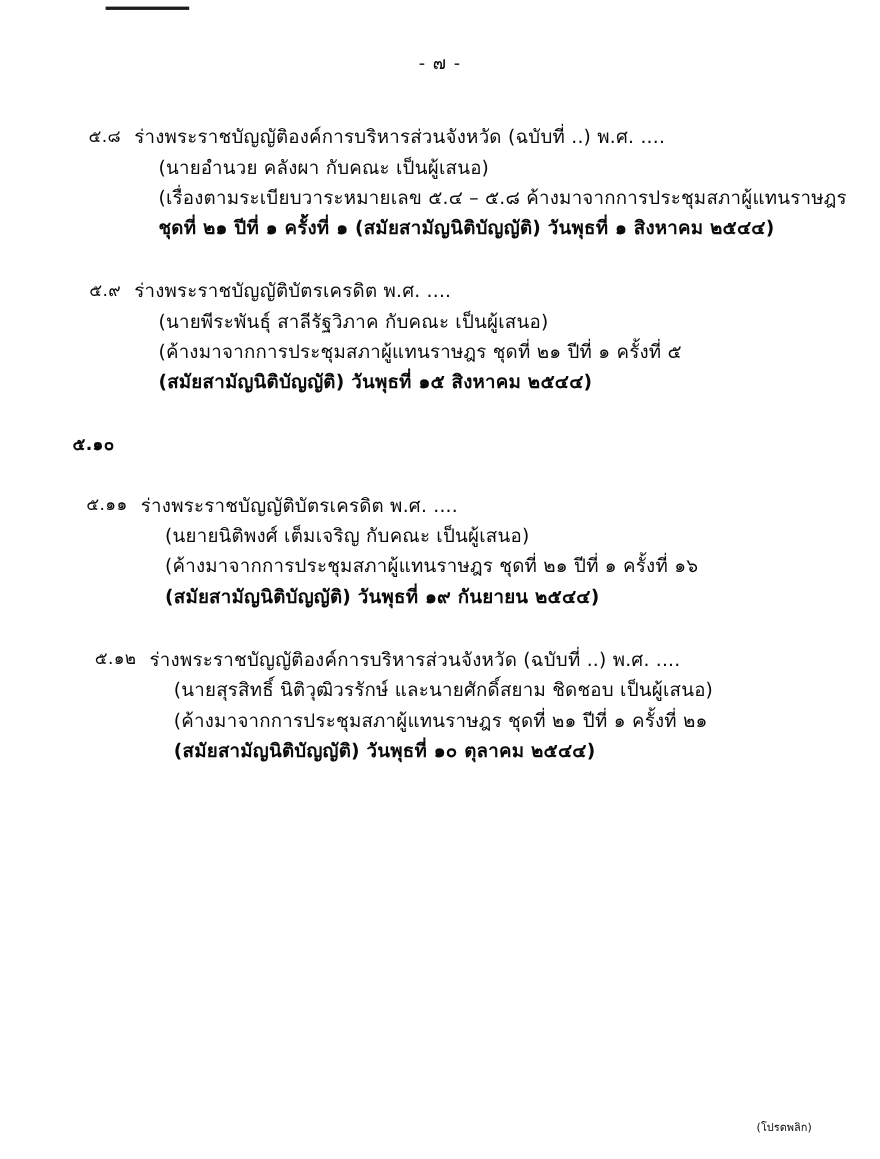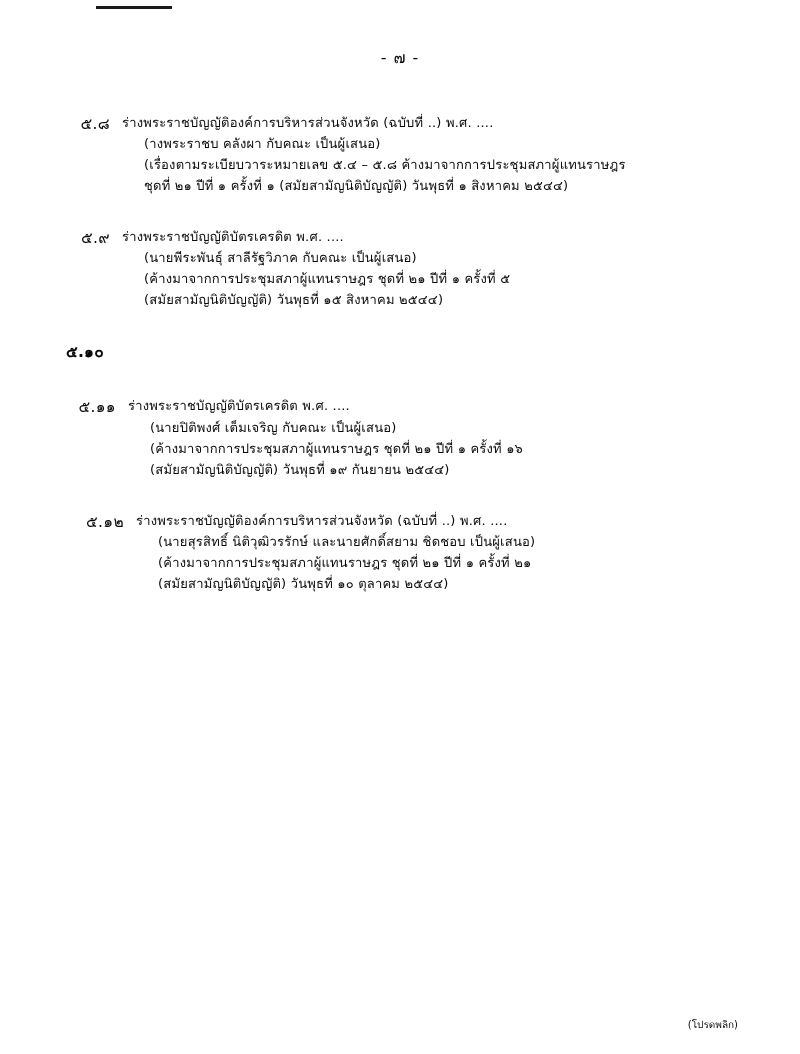--- a/index.html
+++ b/index.html
@@ -57,31 +57,31 @@
   .item-num {
     width: 72px;
     text-align: right;
     flex: 0 0 72px;
     font-size: 15.5px;
     letter-spacing: 0.3px;
   }
   .item-body {
     flex: 1 1 auto;
     padding-left: 12px;
-    font-size: 13px;
+    font-size: 17px;
   }
   .line {
     display: block;
     white-space: nowrap;
     letter-spacing: 0.2px;
   }
   .line.l1 { margin-left: 0; }
   .line.l2 { margin-left: 22px; }
   .line.l3 { margin-left: 22px; }
-  .line.l4 { margin-left: 22px; }
+  .line.l4 { margin-left: 22px; font-weight: bold; }
 
   
   .item-5-8   .item-num { margin-left: 38px; }
   .item-5-9   .item-num { margin-left: 38px; }
   .item-5-10  .item-num { margin-left: 32px; font-weight: bold; }
   .item-5-11  .item-num { margin-left: 44px; }
   .item-5-12  .item-num { margin-left: 52px; }
 
   .item-5-8  { margin-bottom: 30px; }
   .item-5-9  { margin-bottom: 30px; }
@@ -104,21 +104,21 @@
 
   <div class="page-number">- ๗ -</div>
 
   <div class="items">
 
     <div class="item item-5-8">
       <div class="item-row">
         <div class="item-num">๕.๘</div>
         <div class="item-body">
           <span class="line l1">ร่างพระราชบัญญัติองค์การบริหารส่วนจังหวัด (ฉบับที่ ..) พ.ศ. ....</span>
-          <span class="line l2">(างพระราชบ คลังผา กับคณะ เป็นผู้เสนอ)</span>
+          <span class="line l2">(นายอำนวย คลังผา กับคณะ เป็นผู้เสนอ)</span>
           <span class="line l3">(เรื่องตามระเบียบวาระหมายเลข ๕.๔ – ๕.๘ ค้างมาจากการประชุมสภาผู้แทนราษฎร</span>
           <span class="line l4">ชุดที่ ๒๑ ปีที่ ๑ ครั้งที่ ๑ (สมัยสามัญนิติบัญญัติ) วันพุธที่ ๑ สิงหาคม ๒๕๔๔)</span>
         </div>
       </div>
     </div>
 
     <div class="item item-5-9">
       <div class="item-row">
         <div class="item-num">๕.๙</div>
         <div class="item-body">
@@ -134,21 +134,21 @@
       <div class="item-row">
         <div class="item-num">๕.๑๐</div>
       </div>
     </div>
 
     <div class="item item-5-11">
       <div class="item-row">
         <div class="item-num">๕.๑๑</div>
         <div class="item-body">
           <span class="line l1">ร่างพระราชบัญญัติบัตรเครดิต พ.ศ. ....</span>
-          <span class="line l2">(นายปิติพงศ์ เต็มเจริญ กับคณะ เป็นผู้เสนอ)</span>
+          <span class="line l2">(นยายนิติพงศ์ เต็มเจริญ กับคณะ เป็นผู้เสนอ)</span>
           <span class="line l3">(ค้างมาจากการประชุมสภาผู้แทนราษฎร ชุดที่ ๒๑ ปีที่ ๑ ครั้งที่ ๑๖</span>
           <span class="line l4">(สมัยสามัญนิติบัญญัติ) วันพุธที่ ๑๙ กันยายน ๒๕๔๔)</span>
         </div>
       </div>
     </div>
 
     <div class="item item-5-12">
       <div class="item-row">
         <div class="item-num">๕.๑๒</div>
         <div class="item-body">

